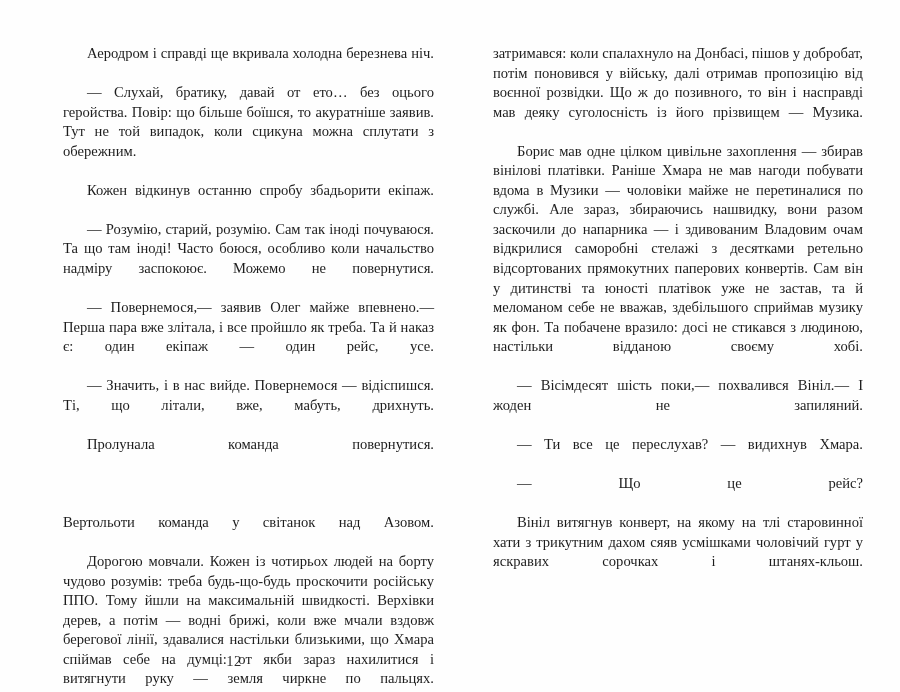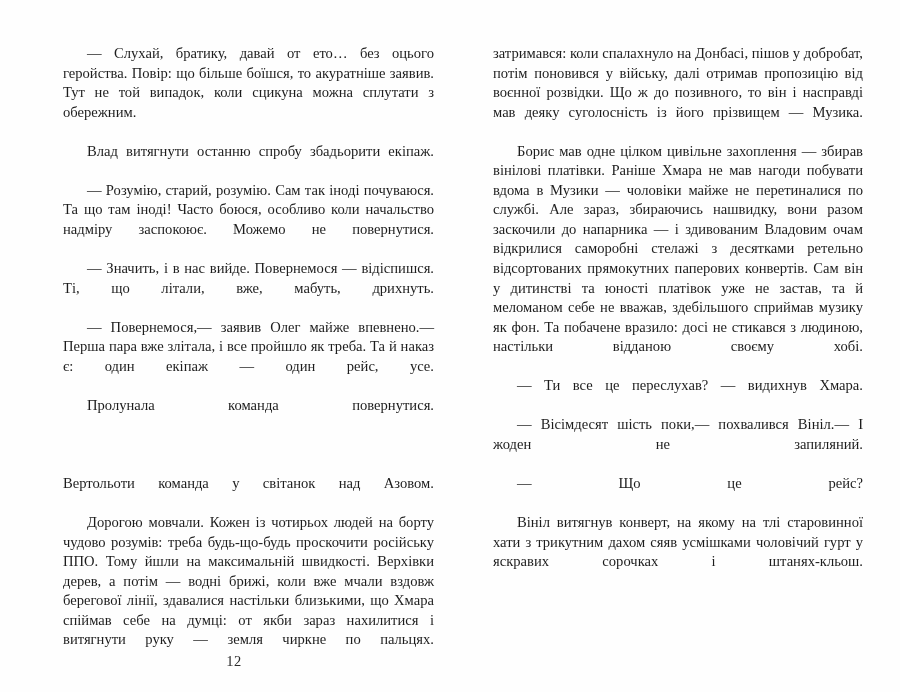--- a/index.html
+++ b/index.html
@@ -74,37 +74,38 @@
   }
   .page-left .folio  { left: -216px; width: 900px; }
 </style>
 </head>
 <body>
 
 <div id="spread">
 
   <div class="page page-left">
     <div class="text-block" id="left-col">
+        <p class="para">Аеродром і справді ще вкривала холодна березнева ніч.</p>
         <p class="para">— Слухай, братику, давай от ето… без оцього геройства. Повір: що більше боїшся, то акуратніше заявив. Тут не той випадок, коли сцикуна можна сплутати з обережним.</p>
-        <p class="para">Влад витягнути останню спробу збадьорити екіпаж.</p>
+        <p class="para">Кожен відкинув останню спробу збадьорити екіпаж.</p>
         <p class="para">— Розумію, старий, розумію. Сам так іноді почуваюся. Та що там іноді! Часто боюся, особливо коли начальство надміру заспокоює. Можемо не повернутися.</p>
+        <p class="para">— Повернемося,— заявив Олег майже впевнено.— Перша пара вже злітала, і все пройшло як треба. Та й наказ є: один екіпаж — один рейс, усе.</p>
         <p class="para">— Значить, і в нас вийде. Повернемося — відіспишся. Ті, що літали, вже, мабуть, дрихнуть.</p>
-        <p class="para">— Повернемося,— заявив Олег майже впевнено.— Перша пара вже злітала, і все пройшло як треба. Та й наказ є: один екіпаж — один рейс, усе.</p>
         <p class="para">Пролунала команда повернутися.</p>
         <div class="section-gap"></div>
         <p class="para noindent">Вертольоти команда у світанок над Азовом.</p>
         <p class="para">Дорогою мовчали. Кожен із чотирьох людей на борту чудово розумів: треба будь-що-будь проскочити російську ППО. Тому йшли на максимальній швидкості. Верхівки дерев, а потім — водні брижі, коли вже мчали вздовж берегової лінії, здавалися настільки близькими, що Хмара спіймав себе на думці: от якби зараз нахилитися і витягнути руку — земля чиркне по пальцях.</p>
       </div>
     <div class="folio">12</div>
   </div>
 
   <div class="page page-right">
     <div class="text-block" id="right-col">
         <p class="para noindent">затримався: коли спалахнуло на Донбасі, пішов у добробат, потім поновився у війську, далі отримав пропозицію від воєнної розвідки. Що ж до позивного, то він і насправді мав деяку суголосність із його прізвищем — Музика.</p>
         <p class="para">Борис мав одне цілком цивільне захоплення — збирав вінілові платівки. Раніше Хмара не мав нагоди побувати вдома в Музики — чоловіки майже не перетиналися по службі. Але зараз, збираючись нашвидку, вони разом заскочили до напарника — і здивованим Владовим очам відкрилися саморобні стелажі з десятками ретельно відсортованих прямокутних паперових конвертів. Сам він у дитинстві та юності платівок уже не застав, та й меломаном себе не вважав, здебільшого сприймав музику як фон. Та побачене вразило: досі не стикався з людиною, настільки відданою своєму хобі.</p>
+        <p class="para">— Вісімдесят шість поки,— похвалився Вініл.— І жоден не запиляний.</p>
         <p class="para">— Ти все це переслухав? — видихнув Хмара.</p>
-        <p class="para">— Вісімдесят шість поки,— похвалився Вініл.— І жоден не запиляний.</p>
         <p class="para">— Що це рейс?</p>
         <p class="para">Вініл витягнув конверт, на якому на тлі старовинної хати з трикутним дахом сяяв усмішками чоловічий гурт у яскравих сорочках і штанях-кльош.</p>
       </div>
   </div>
 
 </div>
 
 </body></html>

